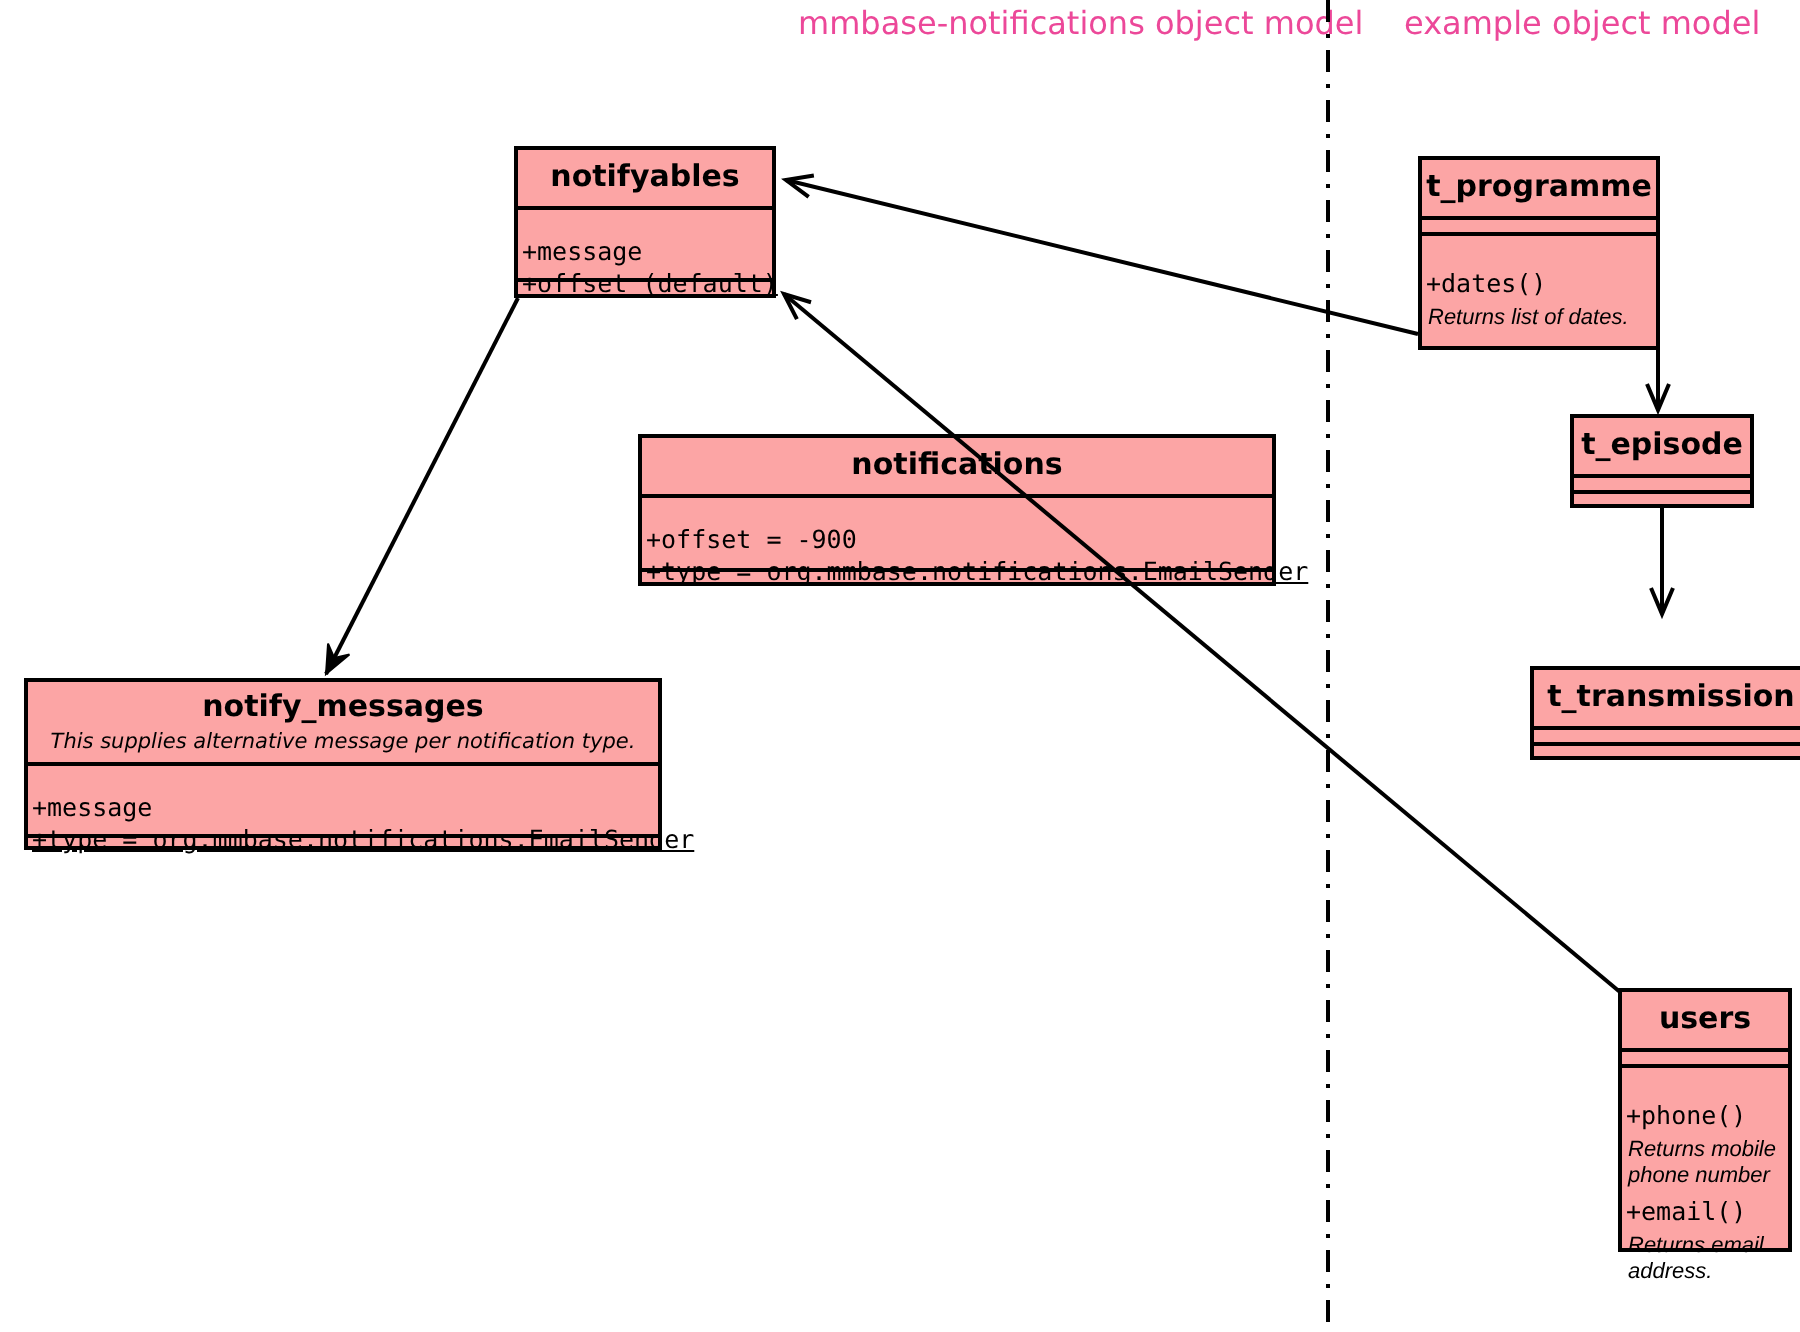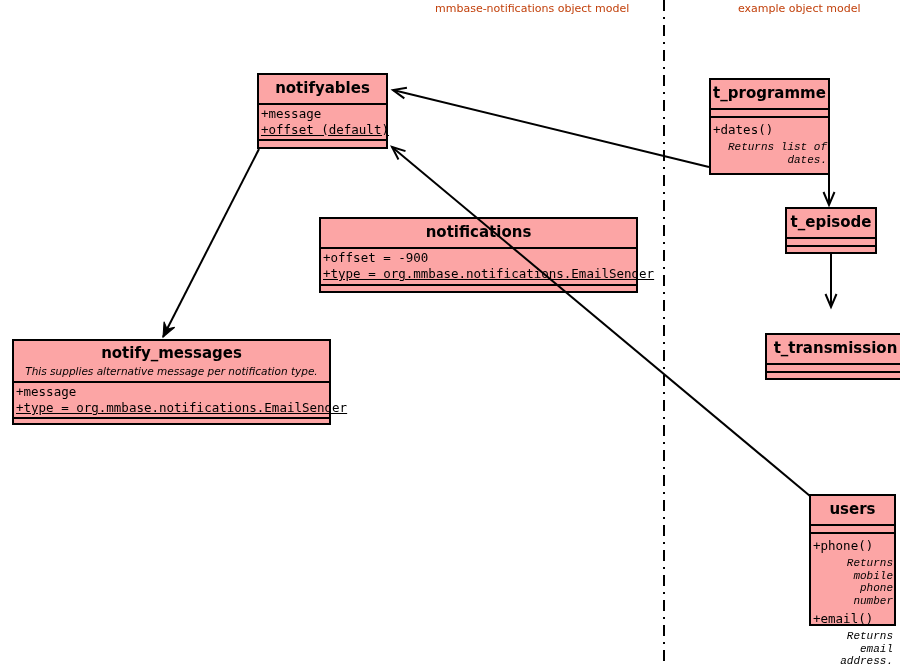--- a/index.html
+++ b/index.html
@@ -1,49 +1,49 @@
 <!DOCTYPE html>
 <html><head>
 <meta charset="utf-8">
 <style>
   html,body { margin:0; padding:0; background:#ffffff; }
   #canvas {
     position:relative; width:900px; height:666px; background:#ffffff;
     font-family:"DejaVu Sans", sans-serif; color:#000; overflow:hidden;
   }
   .region-label {
-    position:absolute; top:2px; font-size:11px; color:#c2410c; white-space:nowrap;margin-left:36px;
+    position:absolute; top:2px; font-size:16px; color:#ec4899; white-space:nowrap;
   }
   
   .box {
     position:absolute; box-sizing:border-box; background:#fca5a5;
     border:2px solid #000; display:flex; flex-direction:column; z-index:1;
   }
   .sec { box-sizing:border-box; flex:0 0 auto; }
   .sep { border-top:2px solid #000; }
   .filler { flex:1 1 auto; }
   .title {
     font-weight:bold; font-size:15px; text-align:center;
     line-height:26px; height:28px; overflow:hidden; white-space:nowrap;
   }
   .title-sm { line-height:24px; }
   .box-comment {
     font-style:italic; font-size:10.5px; text-align:center;
     line-height:12px; white-space:nowrap; overflow:visible;
   }
   .attrs, .ops {
     font-family:"DejaVu Sans Mono", monospace; font-size:12.5px;
-    padding:1px 0 0 2px; white-space:nowrap;
+    padding:13px 0 0 2px; white-space:nowrap;
   }
   .attr-row { line-height:16px; height:16px; }
   .u { text-decoration:underline; }
   .op-row { line-height:17px; margin-top:2px; }
   .op-comment {
-    font-family:Liberation Mono, monospace; font-style:italic;
-    font-size:11px; line-height:12.5px; margin:3px 1px 3px 1px; white-space:normal;text-align:right;
+    font-family:Liberation Sans, sans-serif; font-style:italic;
+    font-size:11px; line-height:12.5px; margin:3px 1px 3px 1px; white-space:normal;
   }
   
   #lines {
     position:absolute; left:0; top:0; width:900px; height:666px;
     z-index:5; pointer-events:none;
   }
 </style>
 </head>
 <body>
 

